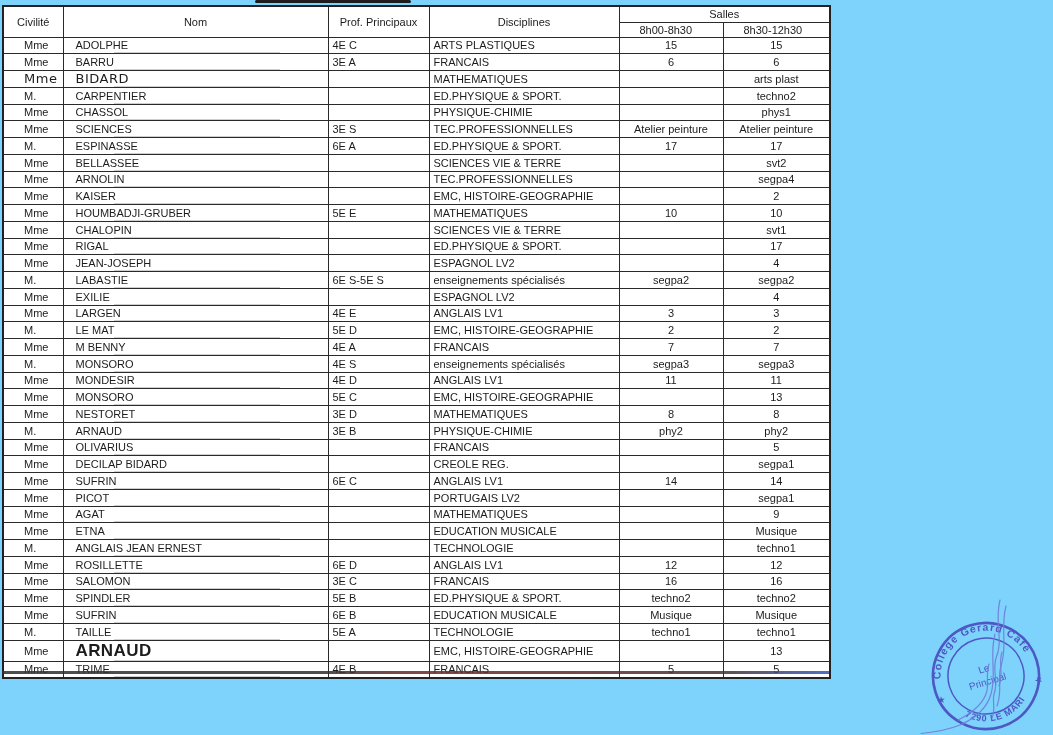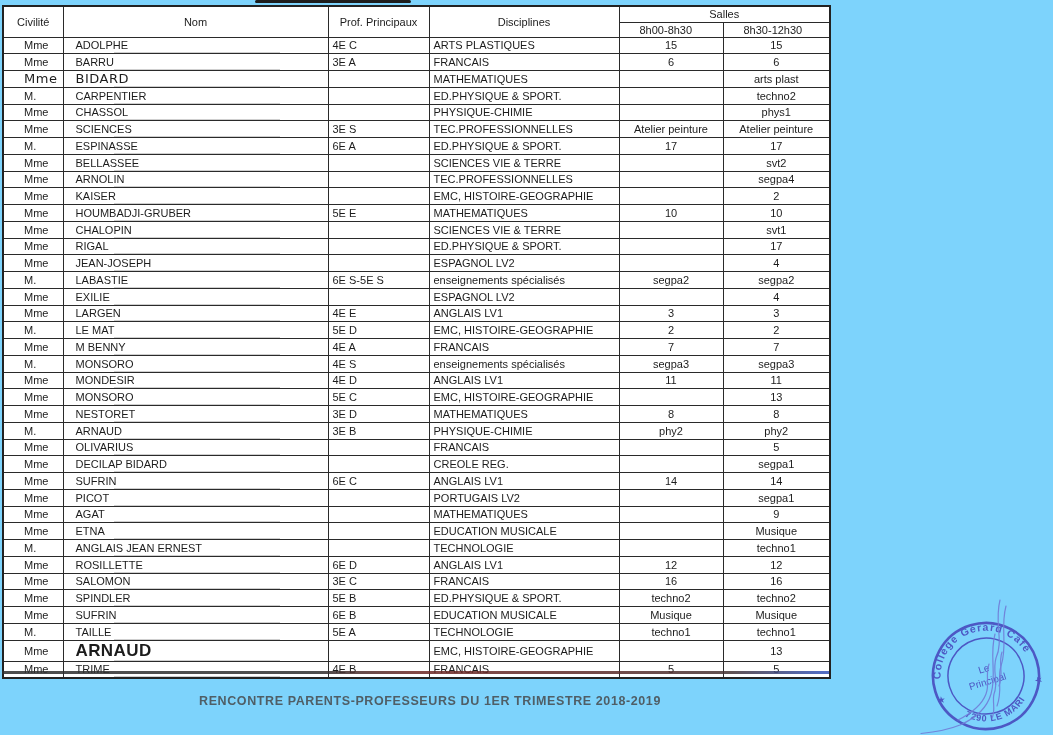--- a/index.html
+++ b/index.html
@@ -379,21 +379,20 @@
           <td class="cell-prof">4E B</td>
           <td class="cell-discipline">FRANCAIS</td>
           <td class="cell-salle1">5</td>
           <td class="cell-salle2">5</td>
         </tr>
       </tbody>
   </table>
 
   <div class="bottom-edge"></div>
 
-  <div class="caption">RENCONTRE PARENTS-PROFESSEURS DU 1ER TRIMESTRE 2018-2019</div>
 
   <div class="stamp-wrap">
     <svg width="140" height="141" viewBox="0 0 140 141">
       <g transform="rotate(-17 70 82)" stroke="#4d58c4" fill="none">
         <circle cx="70" cy="82" r="53" stroke-width="2.6"></circle>
         <circle cx="70" cy="82" r="38" stroke-width="1.5"></circle>
       </g>
       <g transform="rotate(-17 70 82)" fill="#4d58c4" stroke="none">
         <defs>
           <path id="arcTop" d="M 27.2 97.6 A 45.5 45.5 0 1 1 112.8 97.6"></path>

